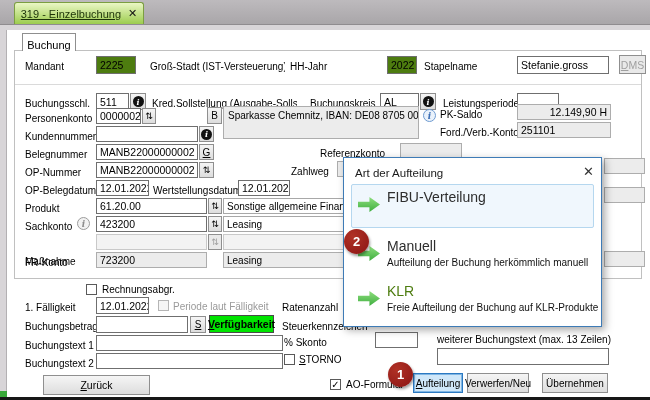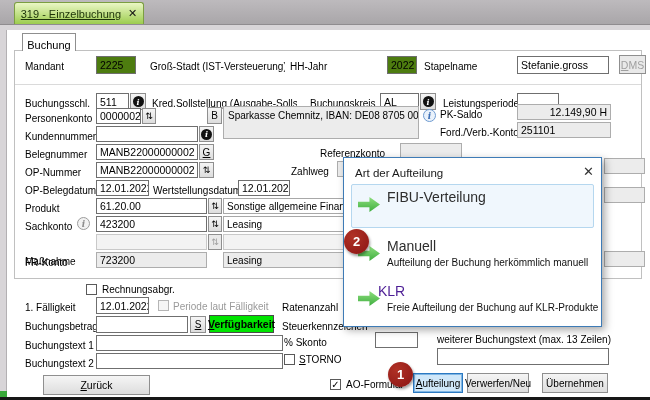--- a/index.html
+++ b/index.html
@@ -219,18 +219,18 @@
 
     <div class="abs" style="left:7px;top:26px;width:243px;height:44px;border:1px solid #b5d7ef;background:#f0f7fd;border-radius:2px;"></div>
     <div class="arrow" style="left:14px;top:39px;width:22px;height:15px;"></div>
     <div class="abs" style="left:43px;top:31px;font-size:14px;color:#2e2e2e;">FIBU-Verteilung</div>
 
     <div class="arrow" style="left:14px;top:88px;width:22px;height:15px;"></div>
     <div class="abs" style="left:43px;top:80px;font-size:14px;color:#2e2e2e;">Manuell</div>
     <div class="abs" style="left:43px;top:99px;font-size:10px;color:#111;">Aufteilung der Buchung herkömmlich manuell</div>
 
     <div class="arrow" style="left:14px;top:133px;width:22px;height:15px;"></div>
-    <div class="abs" style="left:34px;top:125px;font-size:14px;color:#4c1d95;">KLR</div>
+    <div class="abs" style="left:43px;top:125px;font-size:14px;color:#4d7c0f;">KLR</div>
     <div class="abs" style="left:43px;top:144px;font-size:10px;color:#111;">Freie Aufteilung der Buchung auf KLR-Produkte</div>
   </div>
   <div class="badge" style="left:344px;top:229px;width:25px;height:25px;">2</div>
 
 </div>
 
 </body></html>

